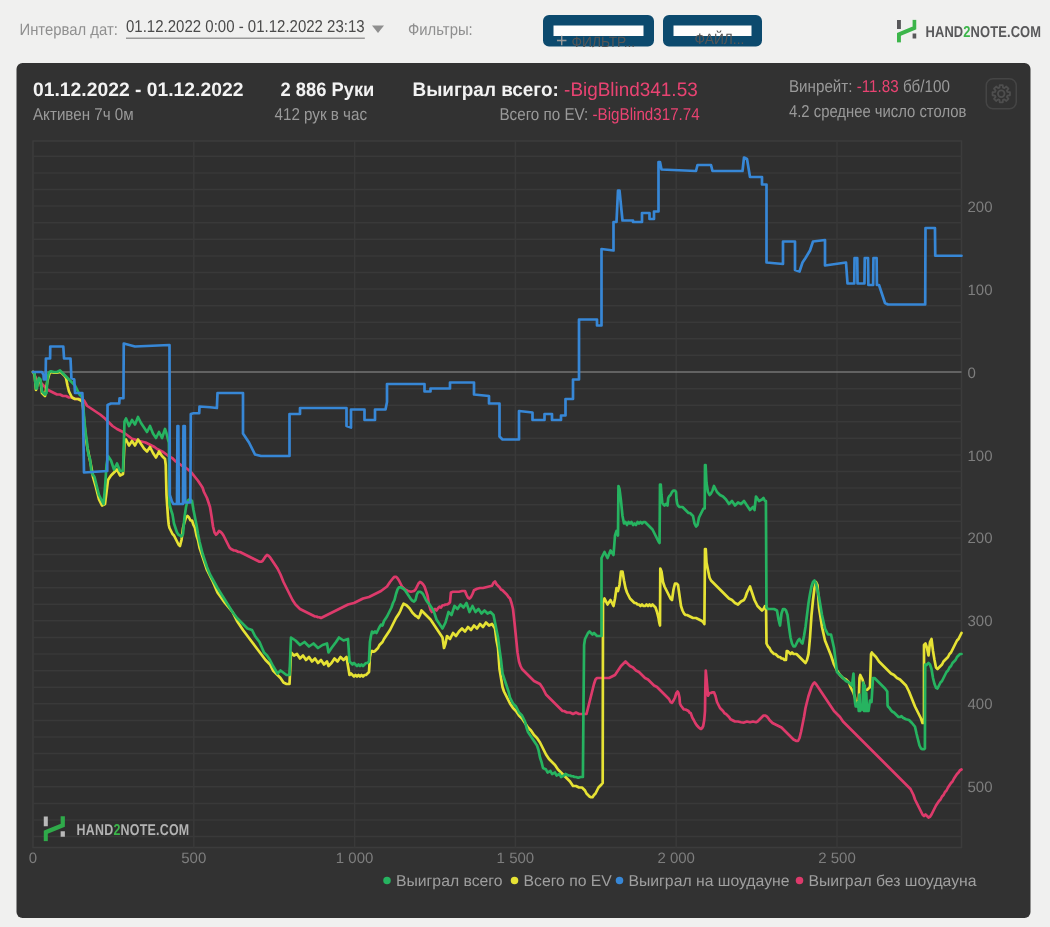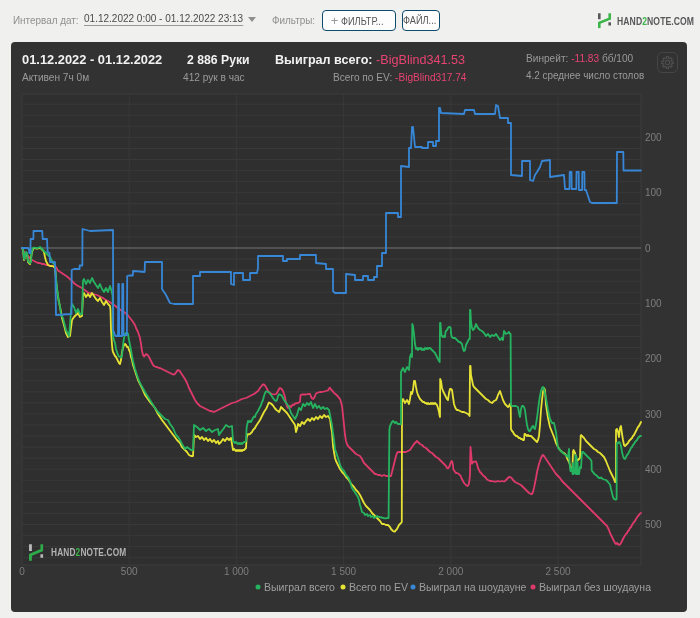--- a/index.html
+++ b/index.html
@@ -1,33 +1,33 @@
 <!DOCTYPE html>
 <html><head><meta charset="utf-8">
 <style>
 * { margin:0; padding:0; box-sizing:border-box; }
 html,body { width:700px; height:618px; background:#f0f0ef; font-family:"Liberation Sans", sans-serif; overflow:hidden; }
 .abs { position:absolute; transform-origin:0 0; white-space:nowrap; }
 .tlabel { color:#8f8f8f; font-size:11px; }
 #daterange { left:84px; top:12px; color:#4a4a4a; font-size:11.5px; border-bottom:1px solid #999; padding-bottom:1px; transform:scaleX(0.87); }
-.tbtn { top:10px; height:21px; background:#fdfdfd; border:1px solid #0c4a6e; border-radius:4px; color:#555; font-size:10px; text-align:center; line-height:19px; }
+.tbtn { top:10px; height:21px; background:#fdfdfd; border:7px solid #0c4a6e; border-radius:4px; color:#555; font-size:10px; text-align:center; line-height:19px;margin-left:40px; }
 #panel { position:absolute; left:11px; top:42px; width:676px; height:570px; background:#323232; border-radius:4px; }
 .hrow1 { position:absolute; top:52px; font-size:13px; font-weight:bold; color:#f2f2f2; transform-origin:0 0; white-space:nowrap; }
 .hrow2 { position:absolute; top:71px; font-size:11.5px; color:#9a9a9a; transform-origin:0 0; white-space:nowrap; }
 .pink { color:#e94372; }
 #gearbtn { position:absolute; left:657px; top:52px; width:21px; height:21px; border:1px solid #454545; border-radius:5px; }
 </style></head>
 <body>
 <div id="panel"></div>
 <div class="abs tlabel" id="t1" style="left:13px;top:14px;transform:scaleX(0.9)">Интервал дат:</div>
 <div class="abs" id="daterange">01.12.2022 0:00 - 01.12.2022 23:13</div>
 <div class="abs" style="left:248px;top:17px;width:0;height:0;border-left:4px solid transparent;border-right:4px solid transparent;border-top:5px solid #8f8f8f;"></div>
 <div class="abs tlabel" id="t2" style="left:272px;top:14px;transform:scaleX(0.9)">Фильтры:</div>
 <div class="abs tbtn" style="left:322px;width:74px;"><span style="color:#999;font-size:13px;font-weight:normal;">+</span> <span id="t3" style="display:inline-block;transform:scaleX(0.92);transform-origin:0 50%;">ФИЛЬТР...</span></div>
-<div class="abs tbtn" style="left:402px;width:38px;"><span id="t4" style="display:inline-block;transform:scaleX(0.92);transform-origin:0 50%;">ФАЙЛ...</span></div>
+<div class="abs tbtn" style="left:402px;width:66px;padding-left:12px;"><span id="t4" style="display:inline-block;transform:scaleX(0.92);transform-origin:0 50%;">ФАЙЛ...</span></div>
 <svg width="103" height="28" viewBox="0 0 103 28" style="position:absolute;left:597px;top:7px" font-family="Liberation Sans, sans-serif">
   <svg x="1" y="6" width="13.0" height="15.5" viewBox="0 0 13 15.5">
 <line x1="1.3" y1="0.3" x2="1.3" y2="6.3" stroke="#58585a" stroke-width="2.6"></line>
 <line x1="11.7" y1="9.3" x2="11.7" y2="12.6" stroke="#58585a" stroke-width="2.6"></line>
 <polyline points="11.7,0.2 11.7,5.6 1.3,9.9 1.3,15.3" fill="none" stroke="#3cb54a" stroke-width="2.6"></polyline>
 </svg>
   <text x="24.4" y="18" transform="scale(0.82,1)" fill="#58585a" font-size="10.5" font-weight="bold" letter-spacing="0.1">HAND<tspan fill="#3cb54a">2</tspan>NOTE.COM</text>
 </svg>
 <div class="hrow1" id="h1" style="left:22px;transform:scaleX(0.99)">01.12.2022 - 01.12.2022</div>
 <div class="hrow2" id="h2" style="left:22px;transform:scaleX(0.88)">Активен 7ч 0м</div>

